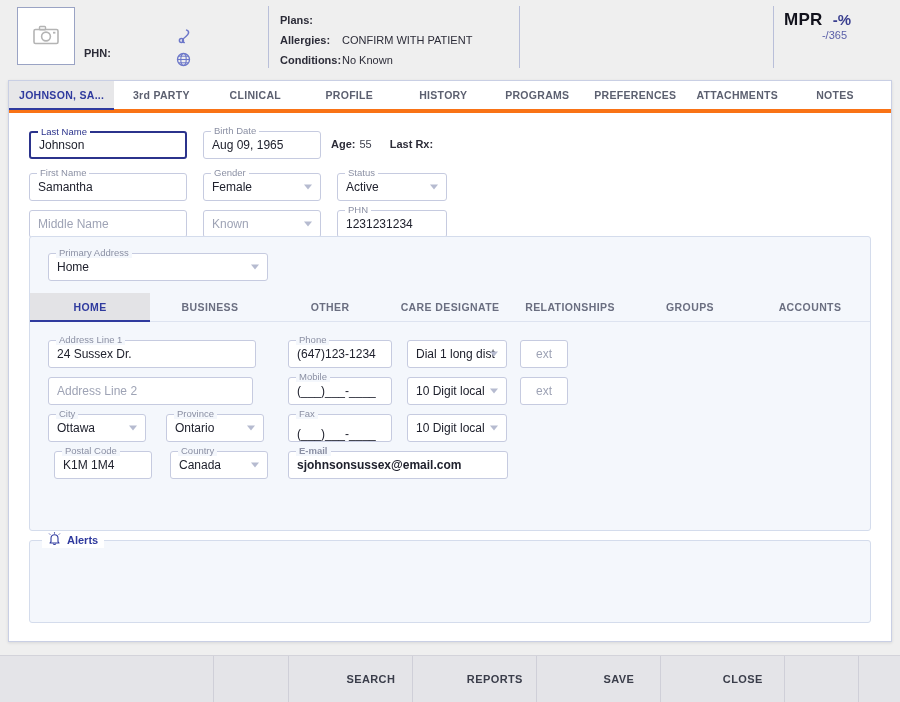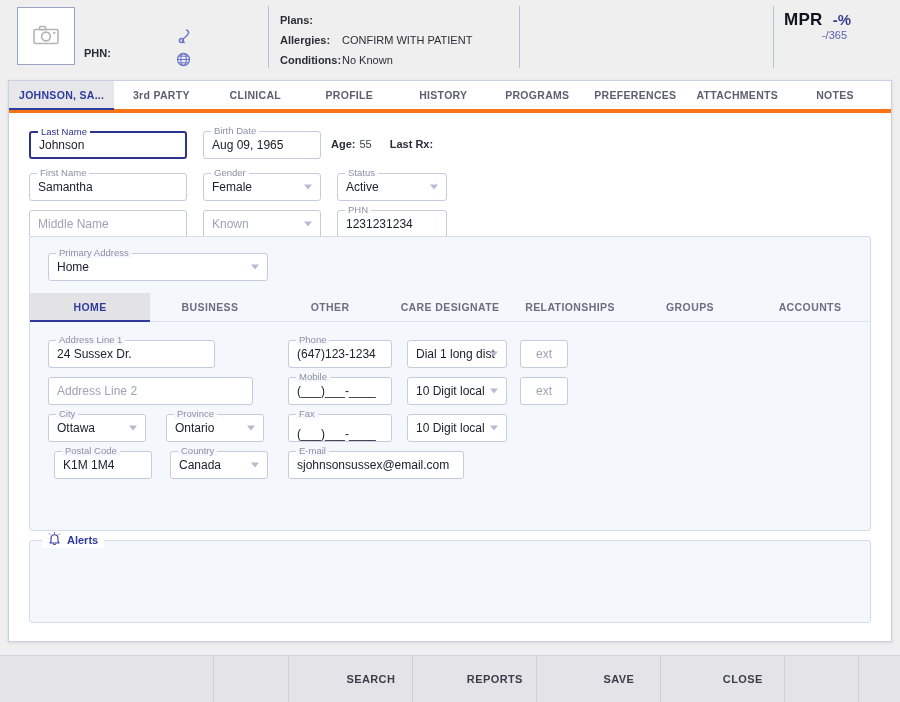--- a/index.html
+++ b/index.html
@@ -506,21 +506,21 @@
       <div class="subtab">
           <span>GROUPS</span>
         </div>
       <div class="subtab">
           <span>ACCOUNTS</span>
         </div>
     </div>
 
     <div class="addr-area">
 
-      <div class="a-f field" style="left:18px; top:6px; width:167px;">
+      <div class="a-f field" style="left:18px; top:6px; width:208px;">
         <span class="legend">Address Line 1</span>
         <span class="val">24 Sussex Dr.</span>
       </div>
 
       <div class="a-f field" style="left:18px; top:43px; width:205px;">
         <span class="ph">Address Line 2</span>
       </div>
 
       <div class="a-f field" style="left:18px; top:80px; width:98px;">
         <span class="legend">City</span>
@@ -571,21 +571,21 @@
 
       <div class="a-f field" style="left:258px; top:80px; width:104px;align-items:flex-end;">
         <span class="legend">Fax</span>
         <span class="val">(___)___-____</span>
       </div>
       <div class="a-f field" style="left:377px; top:80px; width:100px;">
         <span class="val">10 Digit local</span>
         <span class="caret"></span>
       </div>
 
-      <div class="a-f field" style="left:258px; top:117px; width:176px;">
+      <div class="a-f field" style="left:258px; top:117px; width:220px;font-weight:bold;">
         <span class="legend">E-mail</span>
         <span class="val">sjohnsonsussex@email.com</span>
       </div>
 
     </div>
   </div>
 
   <div class="panel panel-alerts">
     <div class="alerts-legend">
       <span>

